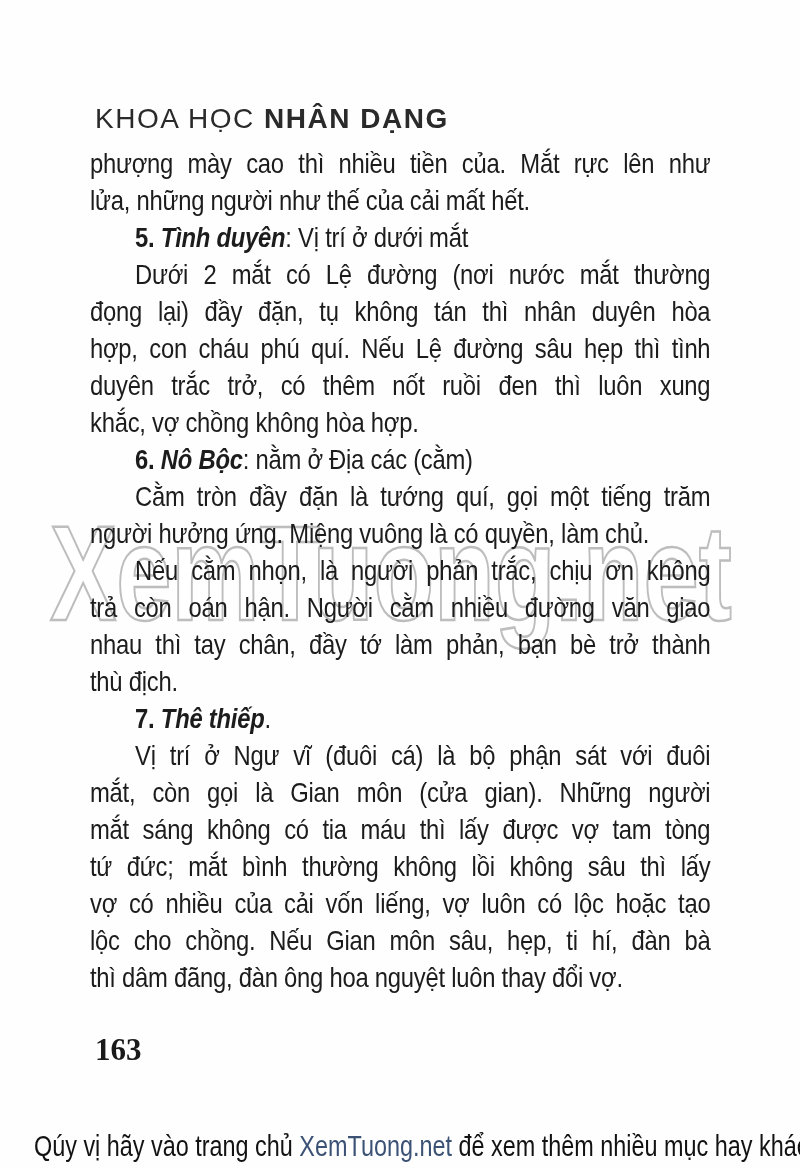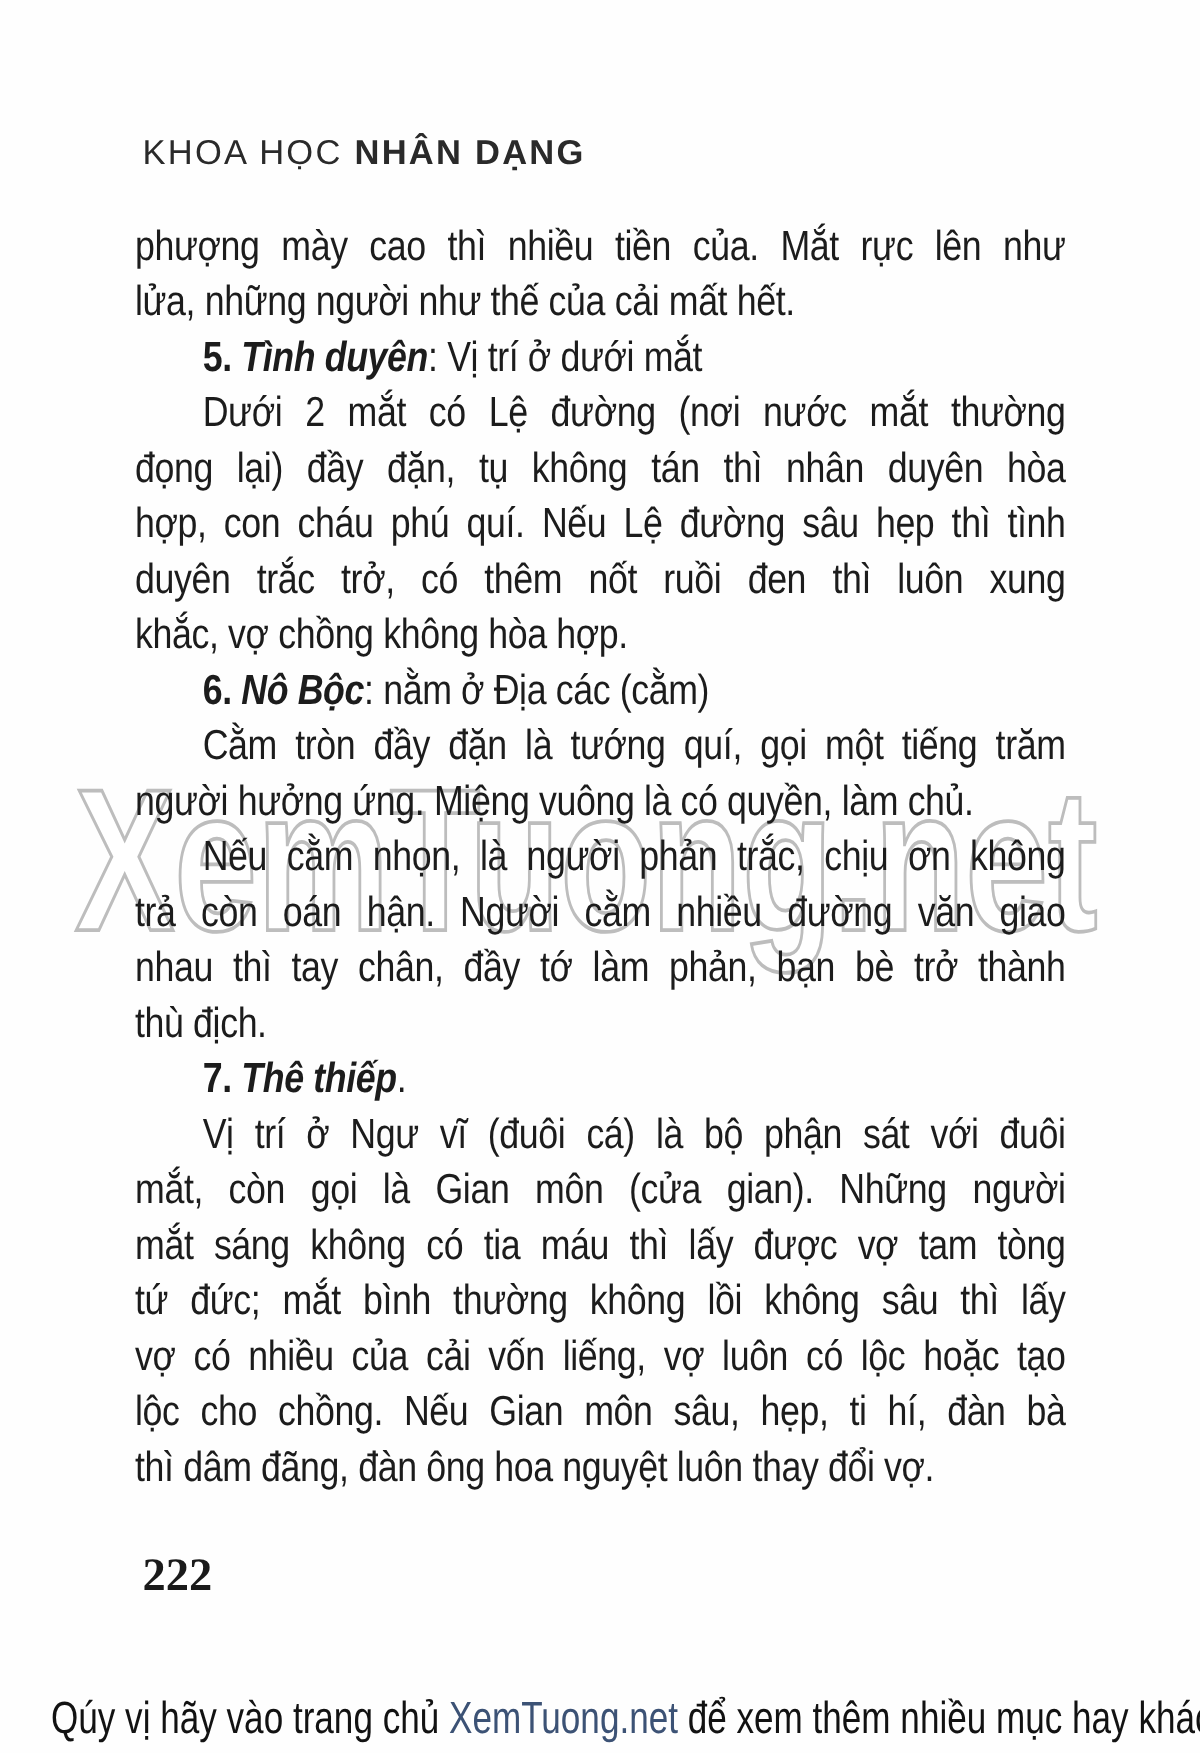--- a/index.html
+++ b/index.html
@@ -13,22 +13,22 @@
     height: 1169px;
     background: #fefefe;
     overflow: hidden;
     font-family: "Liberation Sans", "DejaVu Sans", sans-serif;
   }
 
   
   .running-head {
     position: absolute;
     left: 95px;
-    top: 88px;
-    font-size: 23px;
+    top: 103px;
+    font-size: 28px;
     letter-spacing: 1.5px;
     color: #2a2a2a;
     white-space: nowrap;
   }
   .running-head .bold-part { font-weight: bold; }
 
   
   .watermark {
     position: absolute;
     left: 50px;
@@ -132,19 +132,19 @@
       <div class="line last indent"><span class="seg-b">7. </span><span class="seg-bi">Thê thiếp</span><span class="seg-n">.</span></div>
       <div class="line indent"><span class="seg-n">Vị trí ở Ngư vĩ (đuôi cá) là bộ phận sát với đuôi</span></div>
       <div class="line"><span class="seg-n">mắt, còn gọi là Gian môn (cửa gian). Những người</span></div>
       <div class="line"><span class="seg-n">mắt sáng không có tia máu thì lấy được vợ tam tòng</span></div>
       <div class="line"><span class="seg-n">tứ đức; mắt bình thường không lồi không sâu thì lấy</span></div>
       <div class="line"><span class="seg-n">vợ có nhiều của cải vốn liếng, vợ luôn có lộc hoặc tạo</span></div>
       <div class="line"><span class="seg-n">lộc cho chồng. Nếu Gian môn sâu, hẹp, ti hí, đàn bà</span></div>
       <div class="line last"><span class="seg-n">thì dâm đãng, đàn ông hoa nguyệt luôn thay đổi vợ.</span></div>
     </div>
 
-  <div class="page-number">222</div>
+  <div class="page-number">163</div>
 
   <div class="footer-note">
     <span>Qúy vị hãy vào trang chủ </span><a class="footer-link" style="color: rgb(60, 82, 117);">XemTuong.net</a><span> để xem thêm nhiều mục hay khác</span>
   </div>
 
 </div>
 
 </body></html>

